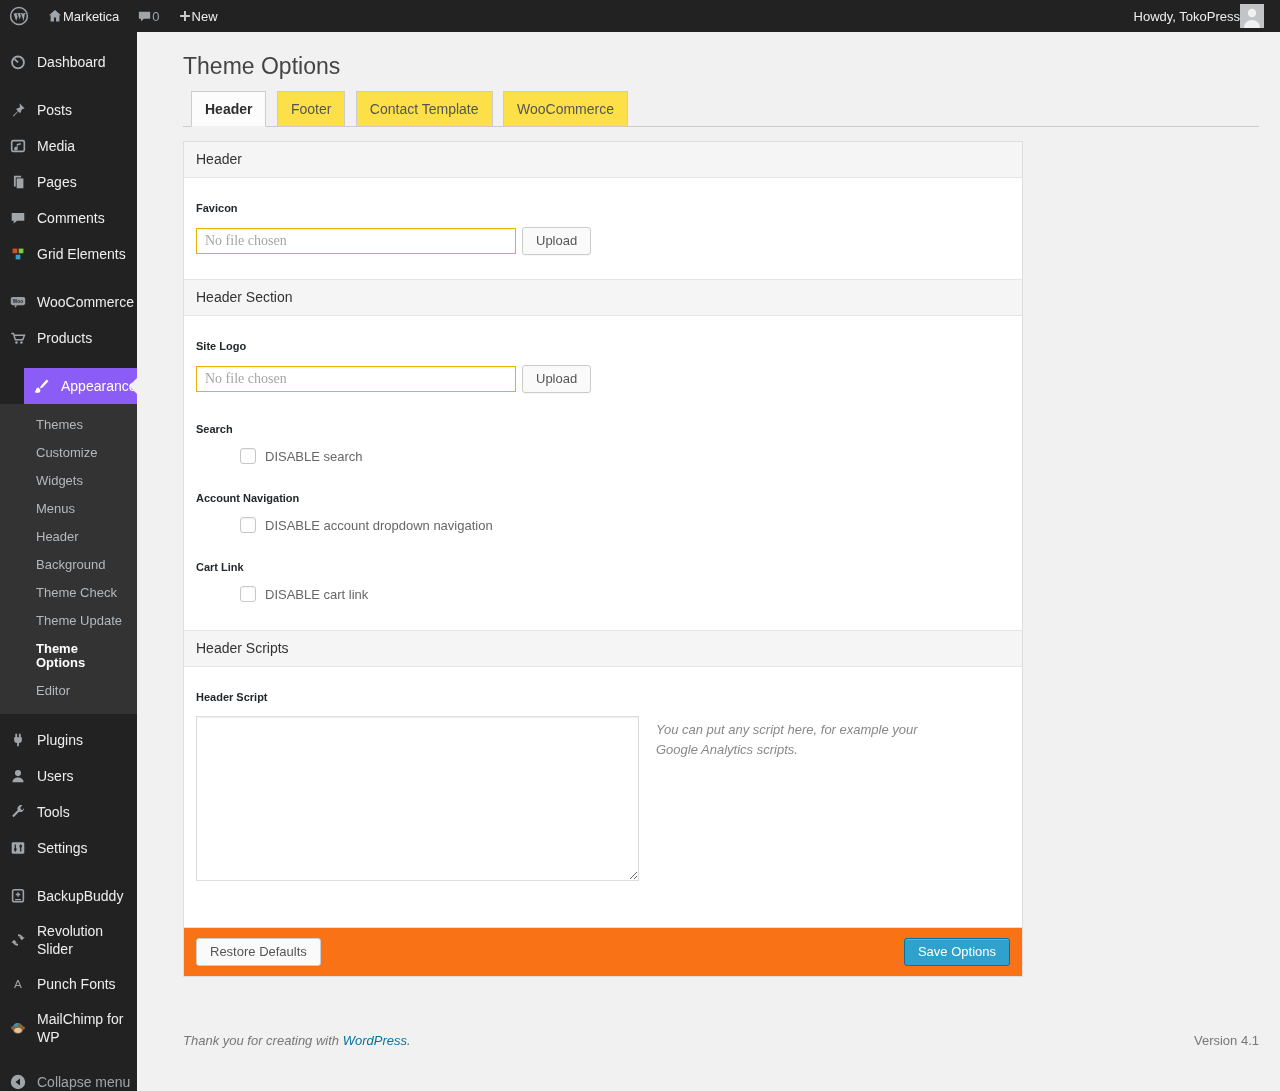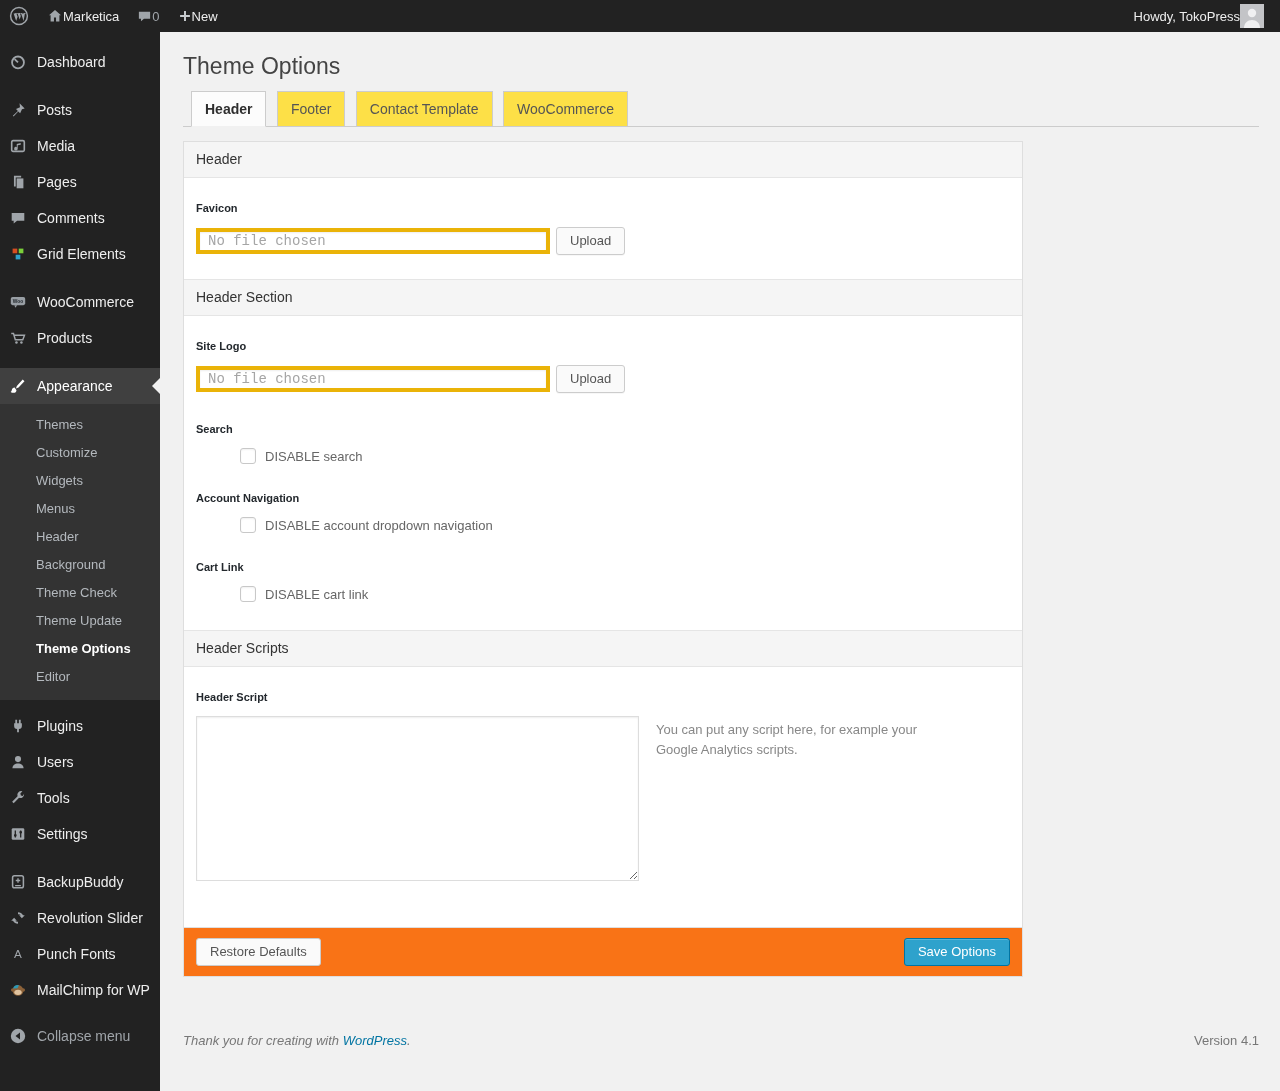--- a/index.html
+++ b/index.html
@@ -24,33 +24,33 @@
     display: flex; align-items: center; gap: 0; height: 100%;
     padding: 0 9px; cursor: pointer; color: #eee;
   }
   .ab-item .muted { color: #a0a5aa; }
   .ab-icon { display: inline-flex; align-items: center; color: #a0a5aa; }
   .ab-right { padding-right: 7px; }
   .ab-avatar { width: 24px; height: 24px; display: inline-block; }
 
   
   #sidebar {
-    position: absolute; top: 32px; left: 0; bottom: 0; width: 160px;
+    position: absolute; top: 32px; left: 0; bottom: 0; width: 137px;
     background: #222; padding-top: 12px; font-size: 14px; z-index: 40;
   }
   .menu-item {
     position: relative; display: flex; align-items: center; gap: 9px;
     padding: 8px 6px 8px 8px; color: #eee; cursor: pointer; line-height: 18px;
   }
   .menu-item .mi-icon {
     width: 20px; height: 20px; flex: 0 0 20px;
     display: inline-flex; align-items: center; justify-content: center;
     color: #a0a5aa;
   }
-  .menu-item.active { background: #404040; color: #fff; }
+  .menu-item.active { background: #8b5cf6; color: #fff; margin-left: 24px; }
   .menu-item.active .mi-icon { color: #fff; }
   .menu-item.active::after {
     content: ""; position: absolute; right: 0; top: 50%; margin-top: -8px;
     border: 8px solid transparent; border-right-color: #f1f1f1;
   }
   .menu-sep { height: 12px; }
   .submenu { background: #333; padding: 7px 0 9px; }
   .submenu-item {
     padding: 7px 8px 7px 36px; color: #b4b9be; font-size: 13px;
     cursor: pointer; line-height: 14px;
@@ -80,23 +80,23 @@
   .panel { width: 840px; background: #fff; border: 1px solid #dedede; margin-top: 14px; }
   .section-bar {
     background: #f5f5f5; border-top: 1px solid #e5e5e5; border-bottom: 1px solid #e5e5e5;
     padding: 9px 12px; font-size: 14px; color: #333; line-height: 17px;
   }
   .section-bar:first-child { border-top: none; }
   .section-body { padding: 4px 12px 24px; }
   .field-label { font-size: 11px; font-weight: bold; color: #23282d; margin: 20px 0 13px; }
   .upload-row { display: flex; align-items: center; gap: 6px; }
   .upload-input {
-    width: 354px; height: 26px; border: 4px solid #eab308; background: #fff;
+    width: 320px; height: 26px; border: 1px solid #eab308; background: #fff;
     box-shadow: inset 0 1px 2px rgba(0,0,0,.07); padding: 0 8px;
-    font-size: 14px; color: #32373c; font-family: Liberation Mono, monospace;
+    font-size: 14px; color: #32373c; font-family: Liberation Serif, serif;
   }
   .upload-input::placeholder { color: #a5a5a5; opacity: 1; }
   .btn {
     display: inline-block; font-family: "Liberation Sans", sans-serif;
     font-size: 13px; line-height: 18px; border-radius: 3px; cursor: pointer;
   }
   .btn-secondary {
     background: #fafafa; border: 1px solid #ccc; color: #555;
     padding: 4px 13px; box-shadow: 0 1px 0 rgba(0,0,0,.03);
   }
@@ -112,21 +112,21 @@
     appearance: none; -webkit-appearance: none; width: 16px; height: 16px;
     border: 1px solid #c8c8c8; border-radius: 3px; background: #fff;
     box-shadow: inset 0 1px 2px rgba(0,0,0,.06); cursor: pointer; margin: 0;
   }
   .script-row { display: flex; align-items: flex-start; gap: 17px; }
   .script-textarea {
     width: 443px; height: 165px; border: 1px solid #ddd; background: #fff;
     box-shadow: inset 0 1px 2px rgba(0,0,0,.07); resize: both;
     font-family: "Liberation Sans", sans-serif; font-size: 13px; padding: 4px 6px;
   }
-  .help-text { width: 306px; font-size: 13px; color: #888; line-height: 1.55; padding-top: 4px; }
+  .help-text { width: 306px; font-size: 13px; color: #888; line-height: 1.55; padding-top: 4px; font-style: italic; }
   .panel-footer {
     background: #f97316; border-top: 1px solid #dfdfdf; padding: 10px 12px;
     display: flex; justify-content: space-between; align-items: center;
   }
 
   
   #page-footer {
     display: flex; justify-content: space-between; align-items: baseline;
     margin-top: 48px; padding: 8px 0 20px; font-size: 13px; color: #777;
   }

